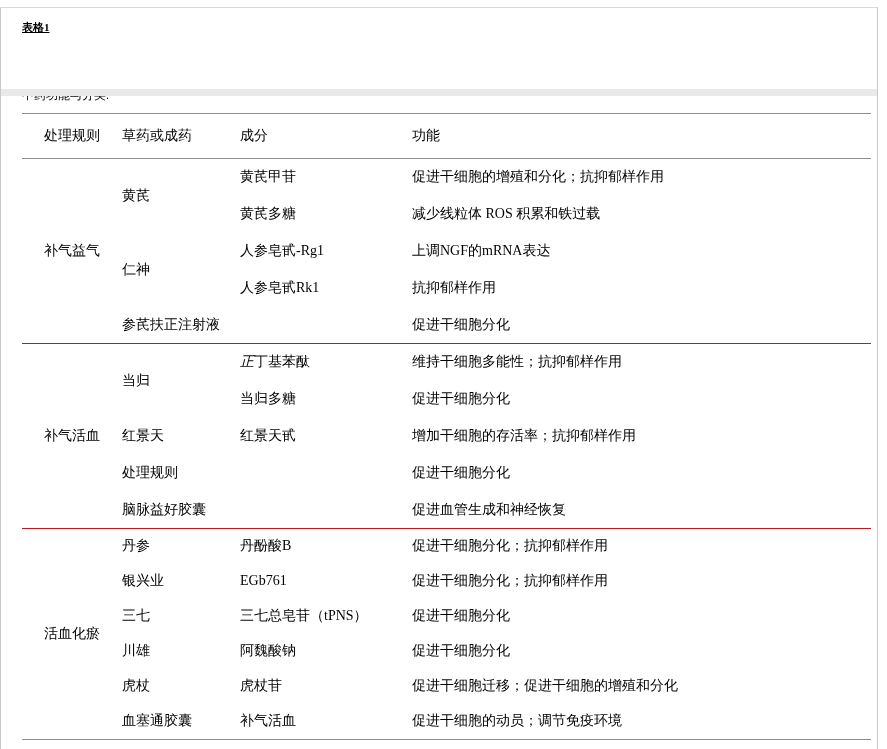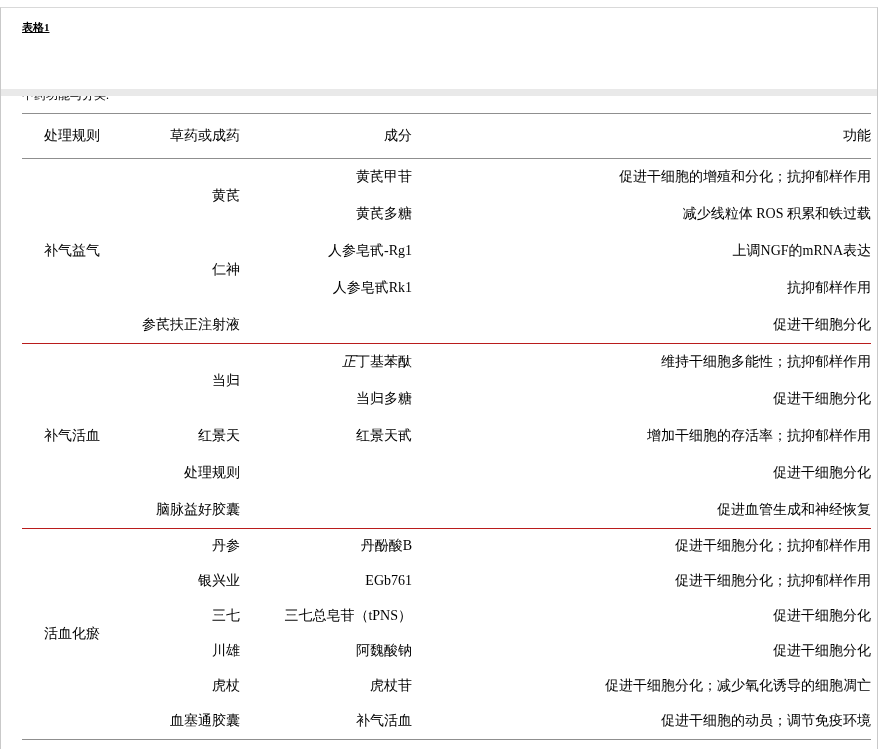--- a/index.html
+++ b/index.html
@@ -31,21 +31,21 @@
     border-bottom:1px solid #8f8f8f;
   }
   table{
     border-collapse:collapse;table-layout:fixed;width:849px;
     font-size:14px;
   }
   col.c-rule{width:100px;}
   col.c-herb{width:118px;}
   col.c-comp{width:172px;}
   th,td{
-    padding:0;margin:0;vertical-align:middle;text-align:right;
+    padding:0;margin:0;vertical-align:middle;text-align:left;
     font-weight:normal;line-height:16px;white-space:nowrap;
   }
   .cell-rule{text-align:center;}
   thead tr{height:45px;}
   thead th{border-top:1px solid #8f8f8f;border-bottom:1px solid #8f8f8f;}
   tbody.sec1 tr,tbody.sec2 tr{height:37px;}
   tbody.sec3 tr{height:35px;}
   tr.sec-start td{border-top:1px solid #b91c1c;}
   i{font-style:italic;}
 </style>
@@ -149,21 +149,21 @@
           <td>促进干细胞分化</td>
         </tr>
         <tr>
           <td>川雄</td>
           <td>阿魏酸钠</td>
           <td>促进干细胞分化</td>
         </tr>
         <tr>
           <td>虎杖</td>
           <td>虎杖苷</td>
-          <td>促进干细胞分化；减少氧化诱导的细胞凋亡</td>
+          <td>促进干细胞迁移；促进干细胞的增殖和分化</td>
         </tr>
         <tr>
           <td>血塞通胶囊</td>
           <td>补气活血</td>
           <td>促进干细胞的动员；调节免疫环境</td>
         </tr>
       </tbody>
     </table>
   </div>
 </div>

